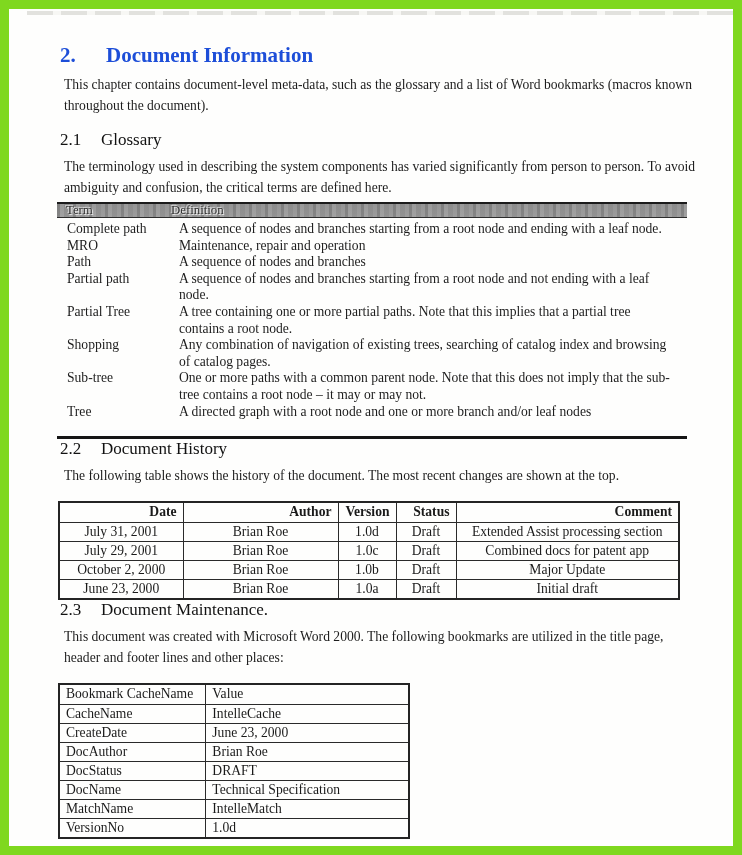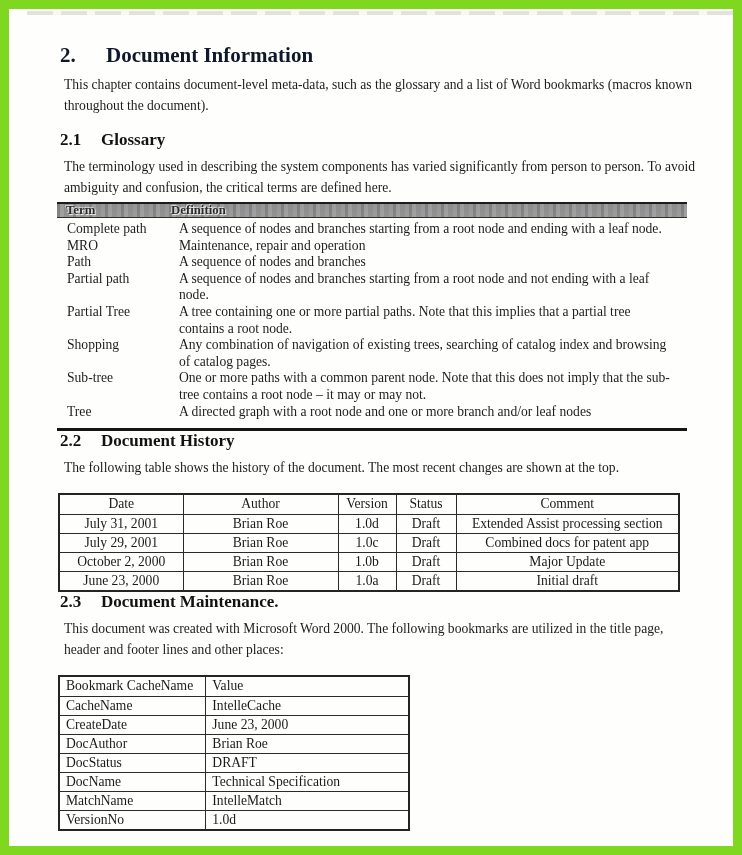--- a/index.html
+++ b/index.html
@@ -23,74 +23,74 @@
     background: repeating-linear-gradient(90deg, #e2e2de 0 26px, #f7f7f4 26px 34px);
   }
   .content {
     position: relative;
     padding: 34px 40px 0 51px;
     color: #1d1d1d;
   }
   h1.sec {
     margin: 0 0 7px 0;
     font-size: 21px; line-height: 24px;
-    font-weight: bold; color: #0f172a;
+    font-weight: bold; color: #1d4ed8;
   }
   h1.sec .num { display: inline-block; width: 46px; }
   h2.sec {
     margin: 0 0 6px 0;
     font-size: 17px; line-height: 20px;
-    font-weight: bold; color: #121212;
+    font-weight: normal; color: #121212;
   }
   h2.sec .num { display: inline-block; width: 41px; }
   p.body {
     margin: 4px; width: 636px;
     font-size: 13.6px; line-height: 21px;
     color: #1c1c1c;
   }
   .mt-sec2 { margin-top: 26px; }
   .mt-sec3 { margin-top: 20px; }
 
   
   .glossary { width: 630px; margin: 2px 0 0 -3px; }
   .glossary-head {
     display: flex; align-items: center;
     height: 16px;
     border-top: 2px solid #1b1b1b;
     border-bottom: 1px solid #2c2c2c;
     background:
       repeating-linear-gradient(90deg, rgba(70,70,70,.28) 0 3px, rgba(175,175,175,.22) 3px 7px, rgba(120,120,120,.30) 7px 12px, rgba(150,150,150,.18) 12px 16px),
       linear-gradient(#949494, #9e9e9e);
-    font-size: 12.8px; font-weight: bold;
+    font-size: 12.8px; font-weight: normal;
     color: #2b2b2b;
     text-shadow: 1px 1px 0 #e9e9e9, -1px -1px 0 #d6d6d6, 0 0 2px #f2f2f2;
   }
   .glossary-head .th-term { width: 114px; padding-left: 9px; }
   .glossary-head .th-def  { flex: 1; }
-  .glossary-rows { border-bottom: 3px solid #151515; padding: 3px 0 8px 0; }
+  .glossary-rows { border-bottom: 3px solid #151515; padding: 3px 0 16px 0; }
   .g-row { display: grid; grid-template-columns: 122px 1fr; }
   .g-row .term { padding-left: 10px; font-size: 13.6px; line-height: 16.6px; }
   .g-row .def  { font-size: 13.6px; line-height: 16.6px; padding-right: 14px; }
 
   
   table.data {
     border-collapse: collapse;
     border: 2px solid #242424;
     margin-top: 15px;
     background: #fefefd;
   }
   table.data th, table.data td {
     border: 1.5px solid #2a2a2a;
     font-size: 13.6px;
     padding: 1px 6px;
     color: #1a1a1a;
     white-space: nowrap;
   }
   table.history { width: 622px; margin-left: -2px; }
-  table.history th { font-weight: normal; text-align: center; height: 20px; }
+  table.history th { font-weight: bold; text-align: right; height: 20px; }
   table.history td { height: 19px; text-align: center; }
   .col-date    { width: 124px; }
   .col-author  { width: 155px; }
   .col-version { width: 58px; }
   .col-status  { width: 60px; }
   .col-comment { width: auto; margin-top: 36px; }
 
   table.bookmarks { width: 352px; margin-left: -2px; }
   table.bookmarks th {
     font-weight: normal; text-align: left; height: 21px;

